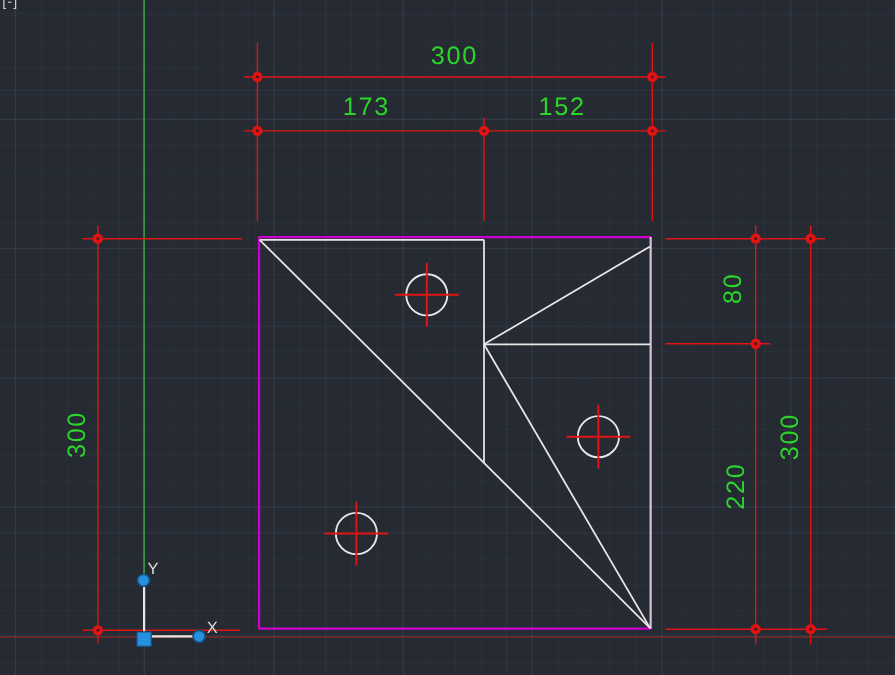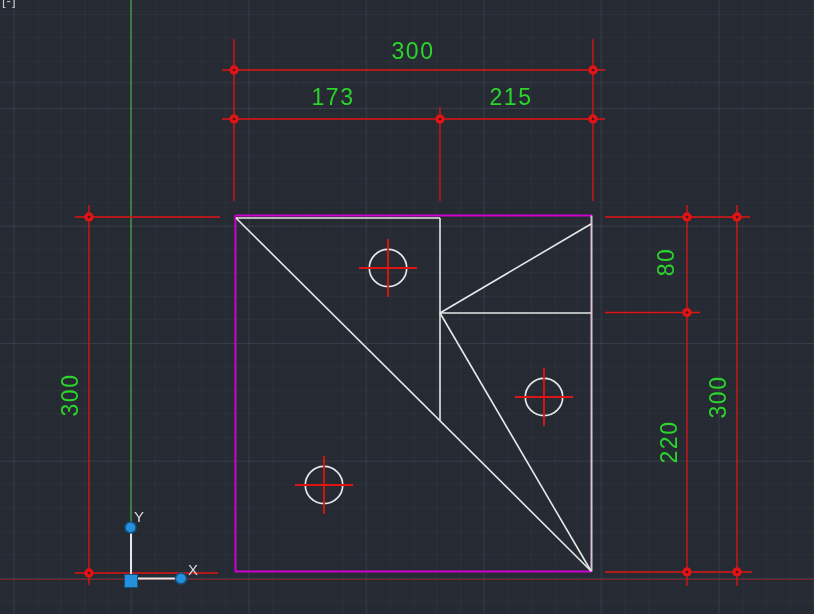--- a/index.html
+++ b/index.html
@@ -104,18 +104,18 @@
       <circle cx="130.5" cy="527.5" r="5.5" fill="#2590dd" stroke="#14527e" stroke-width="1.5"></circle>
       <circle cx="181" cy="578.5" r="5.5" fill="#2590dd" stroke="#14527e" stroke-width="1.5"></circle>
       <text class="ucs-label" text-anchor="middle" x="139" y="522">Y</text>
     <text class="ucs-label" text-anchor="middle" x="193" y="575">X</text>
   </svg>
 
   <div id="vp-frag">[-]</div>
 
   <div class="lbl" id="lbl-top300">300</div>
   <div class="lbl" id="lbl-173">173</div>
-  <div class="lbl" id="lbl-127">215</div>
+  <div class="lbl" id="lbl-127">152</div>
   <div class="lbl rot" id="lbl-l300">300</div>
   <div class="lbl rot" id="lbl-80">80</div>
   <div class="lbl rot" id="lbl-220">220</div>
   <div class="lbl rot" id="lbl-r300">300</div>
 </div>
 
 </body></html>

